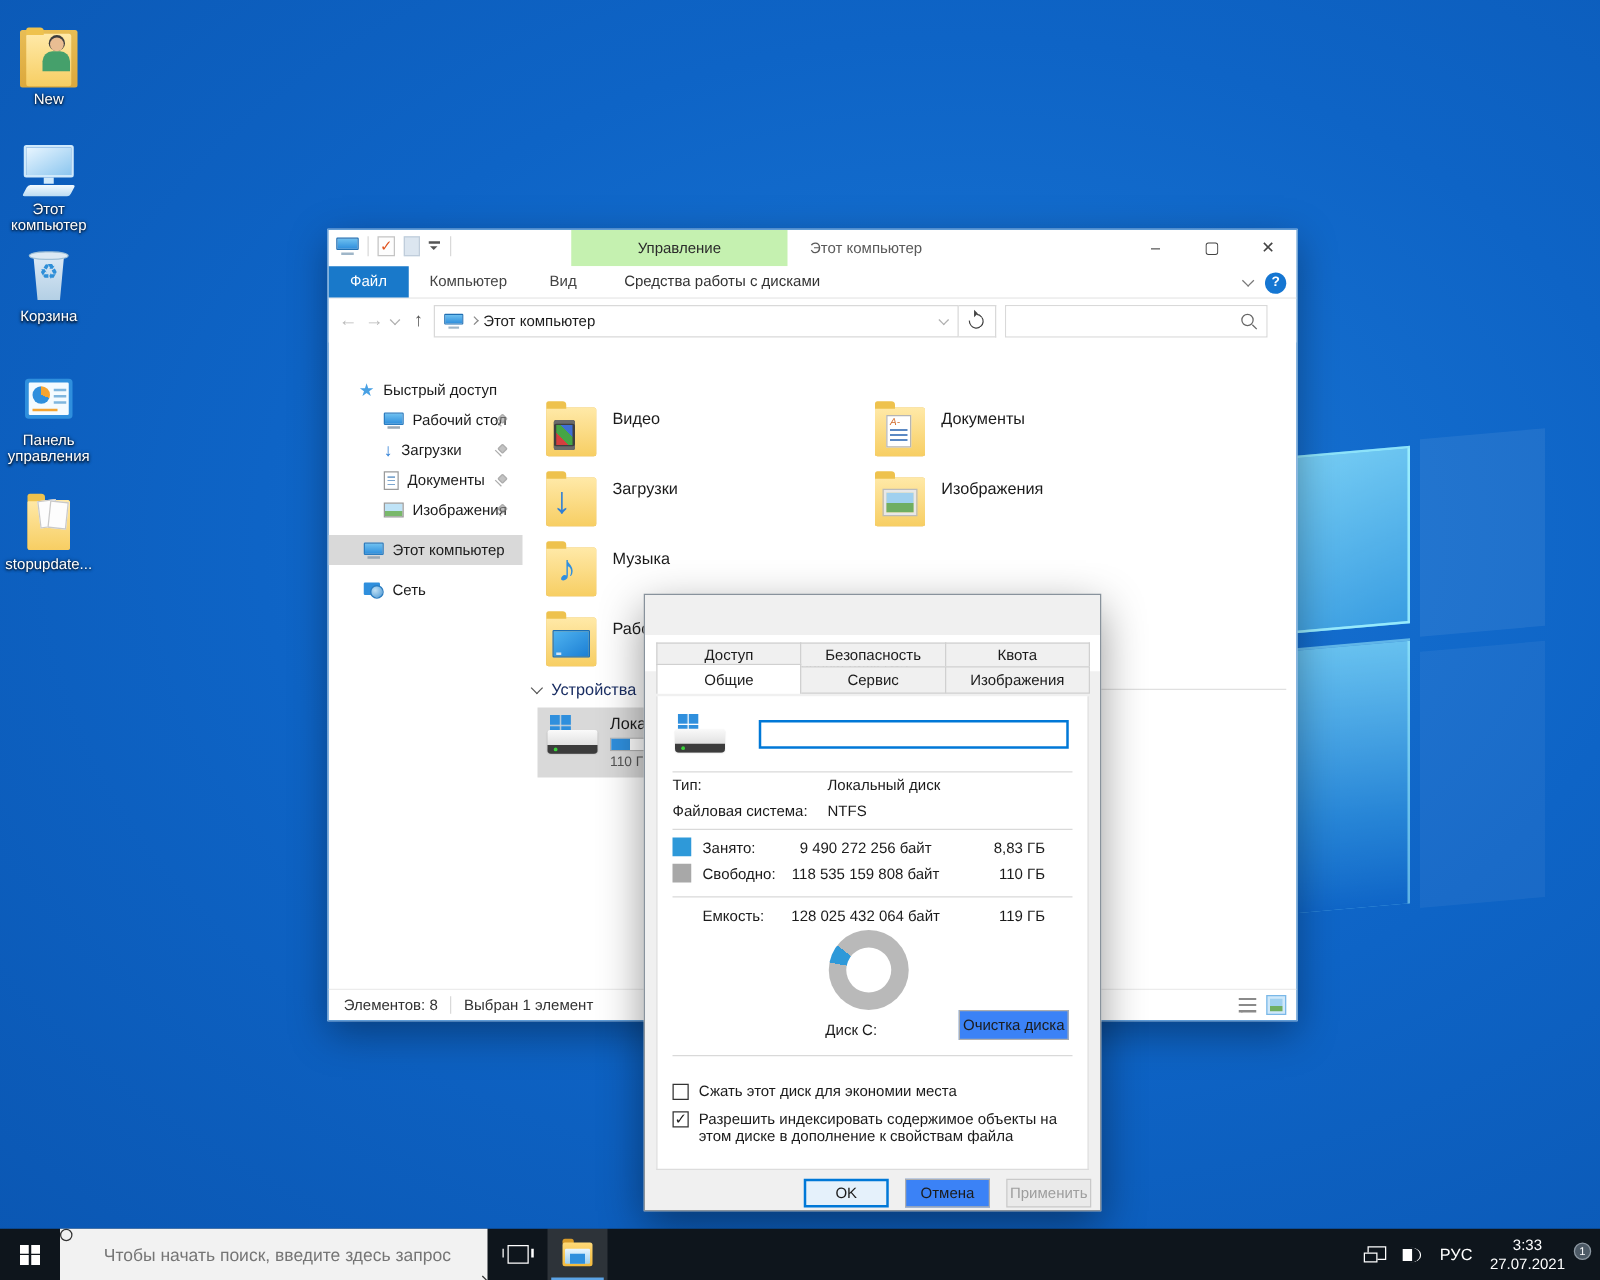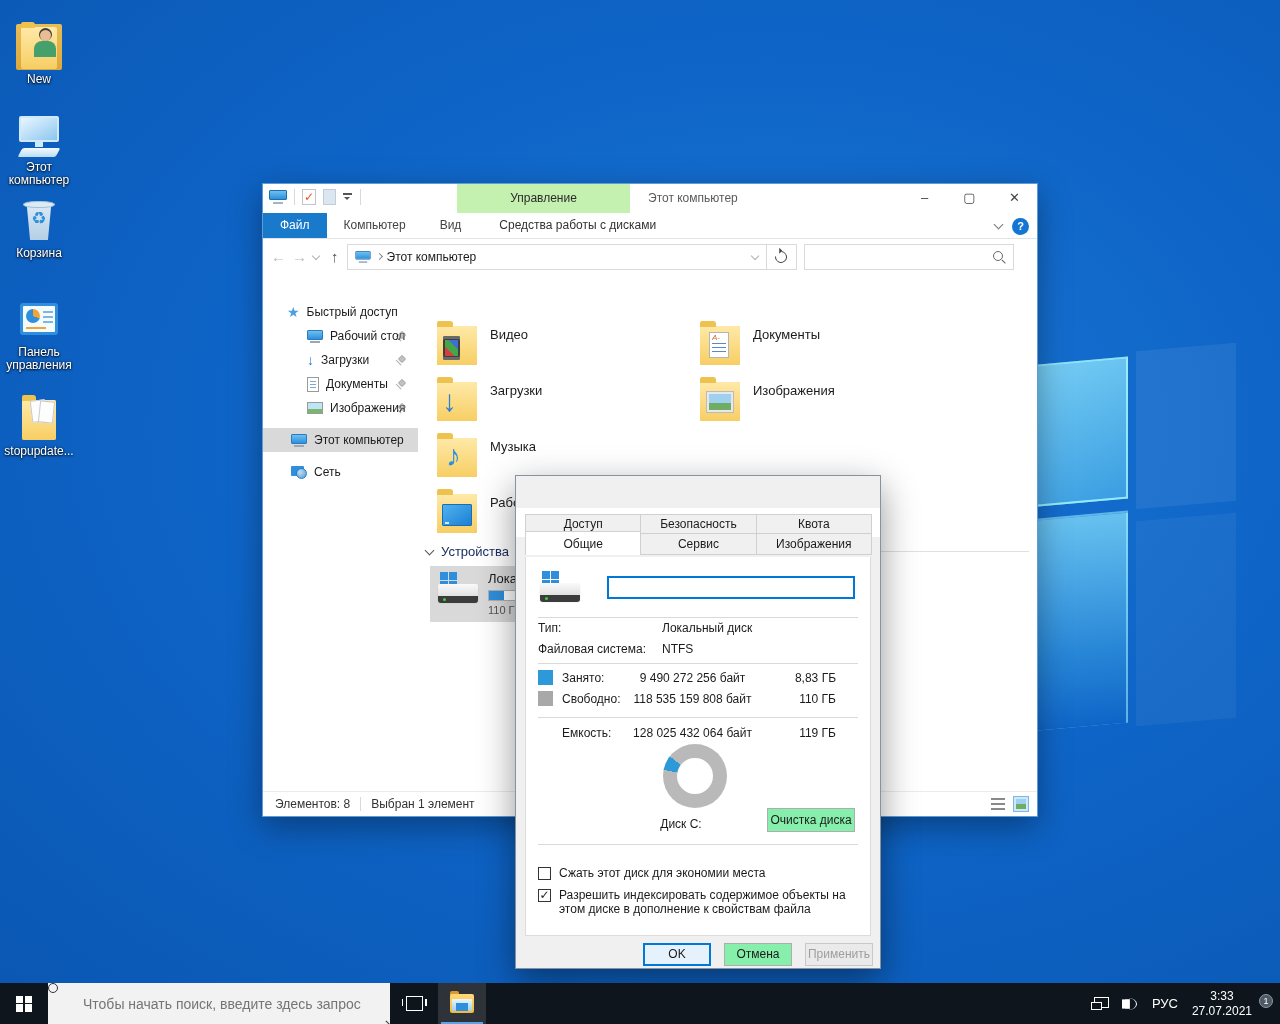--- a/index.html
+++ b/index.html
@@ -228,21 +228,21 @@
     border:2px solid #0078d7; padding:0 4px; font-size:12px; font-family:inherit; outline:none; }
   .fld-label { position:absolute; color:#1b1b1b; }
   .fld-value { position:absolute; color:#1b1b1b; }
   .swatch { position:absolute; width:15px; height:15px; }
   .bytes-col { position:absolute; left:85px; width:163px; text-align:center; }
   .size-col { position:absolute; left:254px; width:56px; text-align:right; }
   .donut { position:absolute; left:137px; top:187px; width:64px; height:64px; border-radius:50%;
     background:conic-gradient(#b9b9b9 0 281deg, #2e99d9 281deg 308deg, #b9b9b9 308deg 360deg); }
   .donut::after { content:""; position:absolute; inset:14px; background:#fff; border-radius:50%; }
   .disk-label { position:absolute; left:100px; top:260px; width:110px; text-align:center; }
-  .btn { border:1px solid #adadad; background:#86efac; font-size:12px; font-family:inherit;
+  .btn { border:1px solid #adadad; background:#3b82f6; font-size:12px; font-family:inherit;
     text-align:center; color:#1b1b1b; }
   .cleanup-btn { position:absolute; left:241px; top:251px; width:88px; height:24px; line-height:22px; }
   .checkbox-row { position:absolute; left:12px; right:10px; display:flex; gap:8px; align-items:flex-start; line-height:14px; }
   .cbox { width:13px; height:13px; border:1px solid #333; background:#fff; flex:none; position:relative; margin-top:0.5px; }
   .cbox.checked::after { content:"✓"; position:absolute; left:0.5px; top:-1.5px; font-size:12px; color:#1b1b1b; }
   .dlg-buttons { position:absolute; left:0; right:0; top:467px; height:23px; }
   .dlg-btn { position:absolute; width:68px; height:23px; line-height:21px; }
   .btn-ok { left:127px; border:2px solid #0078d7; line-height:19px; background:#e5f1fb; }
   .btn-cancel { left:208px; }
   .btn-apply { left:289px; color:#9e9e9e; border-color:#c9c9c9; background:#eaeaea; }

